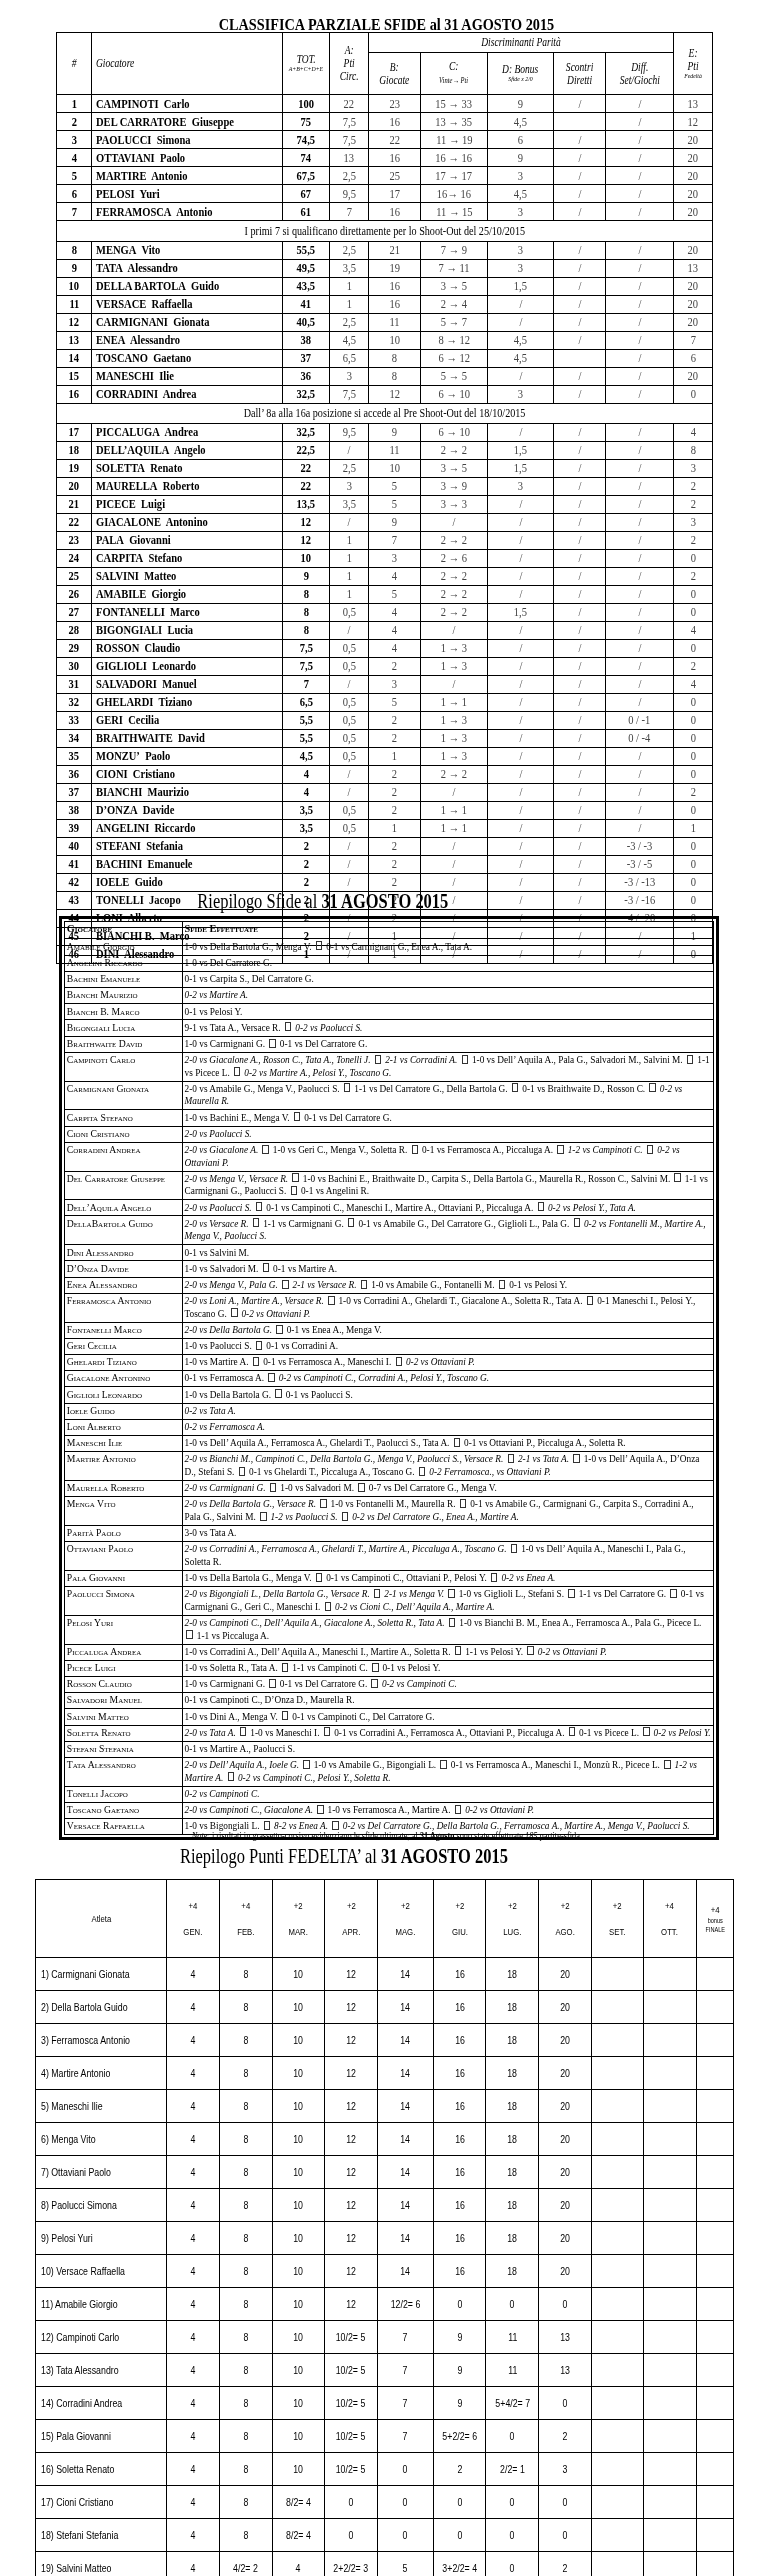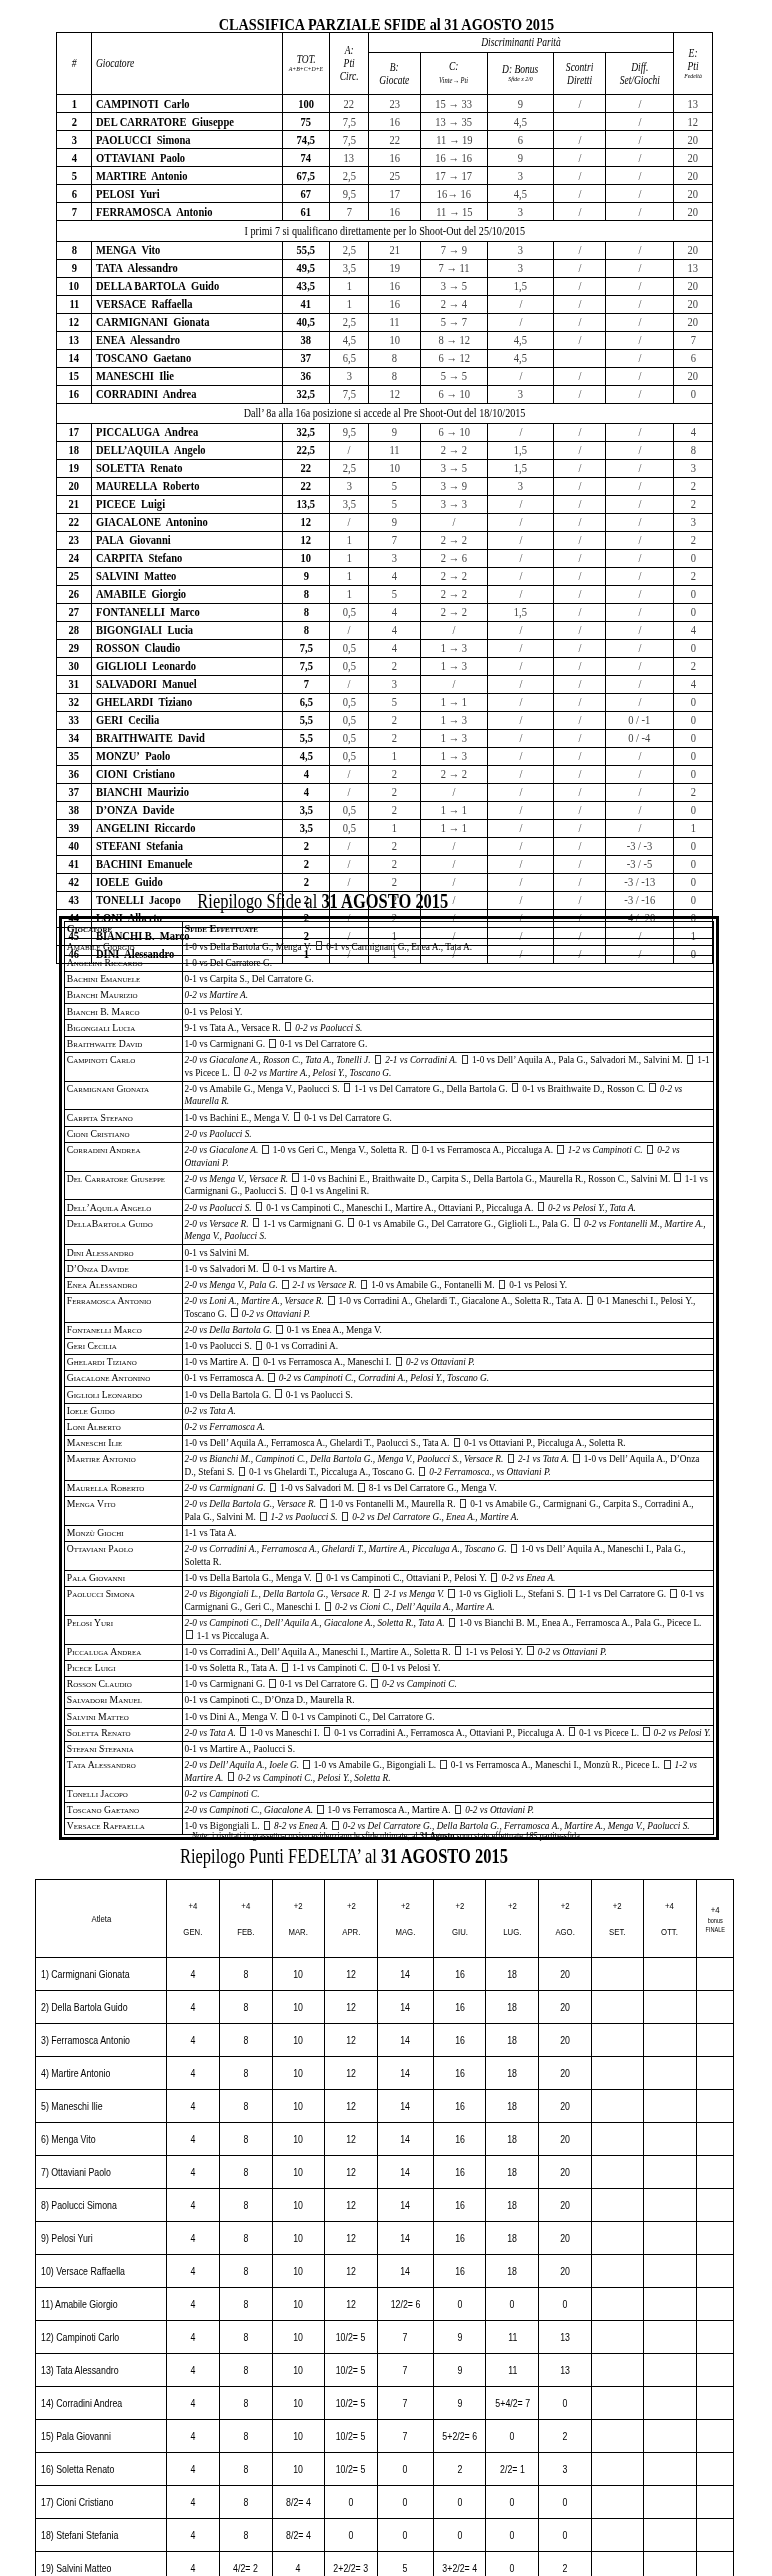--- a/index.html
+++ b/index.html
@@ -770,29 +770,29 @@
         <tr>
           <td class="pl">Maneschi Ilie</td>
           <td><span>1-0 vs Dell’ Aquila A., Ferramosca A., Ghelardi T., Paolucci S., Tata A.</span> <span class="sep"></span><span>0-1 vs Ottaviani P., Piccaluga A., Soletta R.</span> </td>
         </tr>
         <tr>
           <td class="pl">Martire Antonio</td>
           <td><span class="fin">2-0 vs Bianchi M., Campinoti C., Della Bartola G., Menga V., Paolucci S., Versace R.</span> <span class="sep"></span><span class="fin">2-1 vs Tata A.</span> <span class="sep"></span><span>1-0 vs Dell’ Aquila A., D’Onza D., Stefani S.</span> <span class="sep"></span><span>0-1 vs Ghelardi T., Piccaluga A., Toscano G.</span> <span class="sep"></span><span class="fin">0-2 Ferramosca., vs Ottaviani P.</span> </td>
         </tr>
         <tr>
           <td class="pl">Maurella Roberto</td>
-          <td><span class="fin">2-0 vs Carmignani G.</span> <span class="sep"></span><span>1-0 vs Salvadori M.</span> <span class="sep"></span><span>8-1 vs Del Carratore G., Menga V.</span> </td>
+          <td><span class="fin">2-0 vs Carmignani G.</span> <span class="sep"></span><span>1-0 vs Salvadori M.</span> <span class="sep"></span><span>0-7 vs Del Carratore G., Menga V.</span> </td>
         </tr>
         <tr>
           <td class="pl">Menga Vito</td>
           <td><span class="fin">2-0 vs Della Bartola G., Versace R.</span> <span class="sep"></span><span>1-0 vs Fontanelli M., Maurella R.</span> <span class="sep"></span><span>0-1 vs Amabile G., Carmignani G., Carpita S., Corradini A., Pala G., Salvini M.</span> <span class="sep"></span><span class="fin">1-2 vs Paolucci S.</span> <span class="sep"></span><span class="fin">0-2 vs Del Carratore G., Enea A., Martire A.</span> </td>
         </tr>
         <tr>
-          <td class="pl">Monzù Giochi</td>
-          <td><span>1-1 vs Tata A.</span> </td>
+          <td class="pl">Parità Paolo</td>
+          <td><span>3-0 vs Tata A.</span> </td>
         </tr>
         <tr>
           <td class="pl">Ottaviani Paolo</td>
           <td><span class="fin">2-0 vs Corradini A., Ferramosca A., Ghelardi T., Martire A., Piccaluga A., Toscano G.</span> <span class="sep"></span><span>1-0 vs Dell’ Aquila A., Maneschi I., Pala G., Soletta R.</span> </td>
         </tr>
         <tr>
           <td class="pl">Pala Giovanni</td>
           <td><span>1-0 vs Della Bartola G., Menga V.</span> <span class="sep"></span><span>0-1 vs Campinoti C., Ottaviani P., Pelosi Y.</span> <span class="sep"></span><span class="fin">0-2 vs Enea A.</span> </td>
         </tr>
         <tr>

